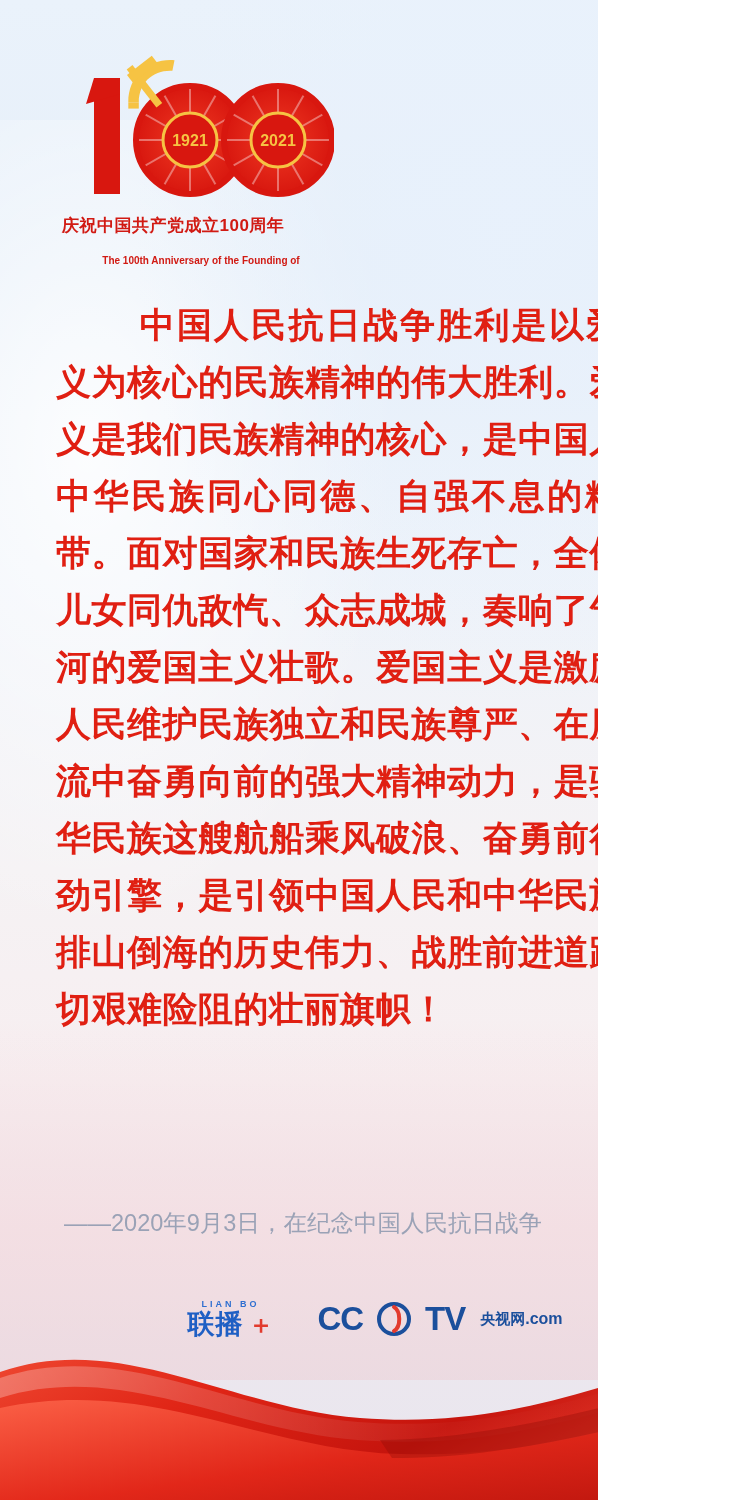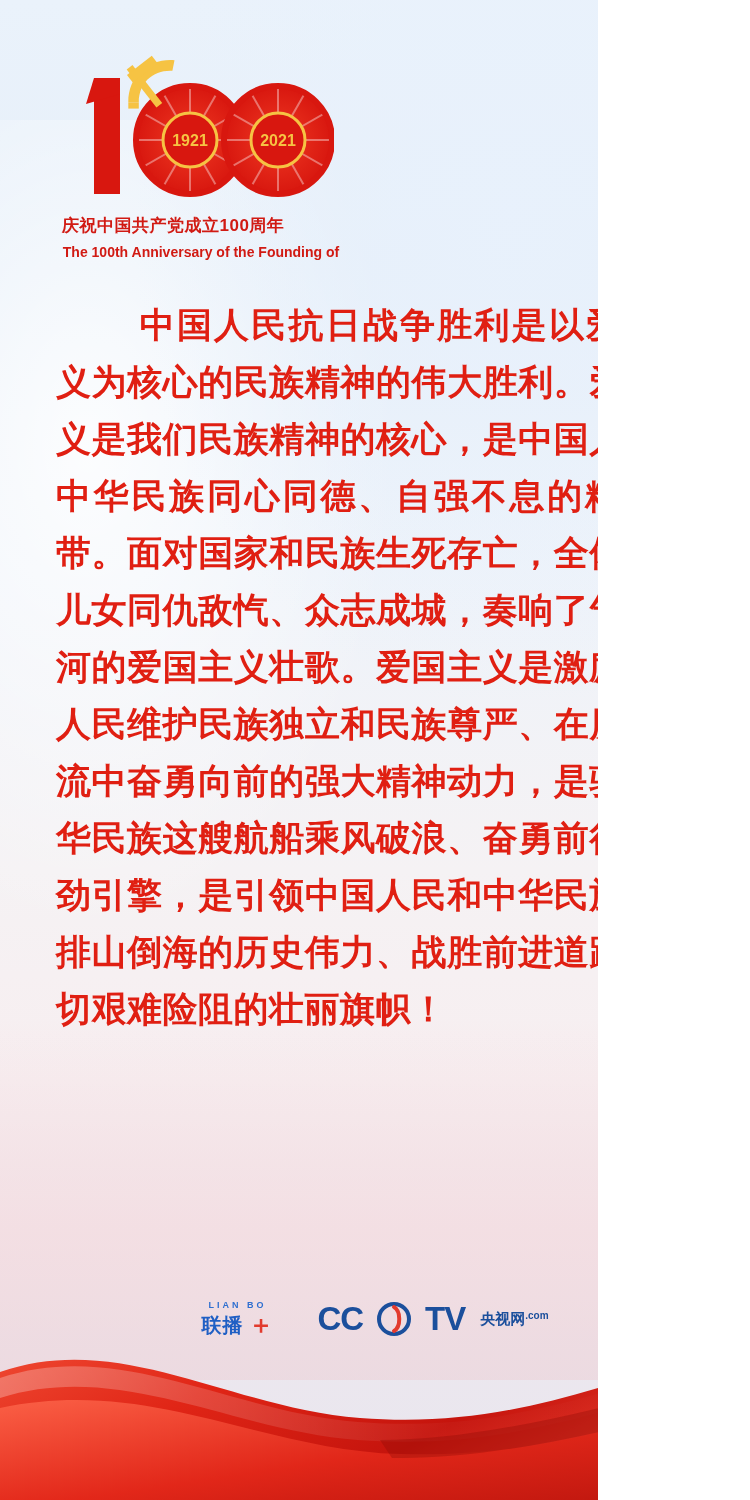--- a/index.html
+++ b/index.html
@@ -78,23 +78,23 @@
   .emblem-cn {
     margin-top: 6px;
     text-align: left;
     font-size: 17px;
     font-weight: bold;
     color: #d11a13;
     letter-spacing: 0.5px;
     width: 278px;
   }
   .emblem-en {
-    margin-top: 5px;
+    margin-top: 17px;
     text-align: center;
-    font-size: 14px;
+    font-size: 10px;
     font-weight: bold;
     color: #d11a13;
     line-height: 1.45;
     width: 278px;
   }
 
   
   .quote {
     position: absolute;
     left: 56px;
@@ -145,21 +145,21 @@
     color: #2f6fd0;
     letter-spacing: 3px;
     font-weight: bold;
     margin-bottom: 2px;
   }
   .lianbo .main-row {
     display: flex;
     align-items: center;
   }
   .lianbo .cn {
-    font-size: 20px;
+    font-size: 27px;
     font-weight: bold;
     color: #1f5fc4;
     letter-spacing: 1px;
   }
   .lianbo .plus {
     margin-left: 5px;
     font-size: 25px;
     font-weight: bold;
     color: #e23b2e;
   }
@@ -180,21 +180,21 @@
     flex-direction: row;
     line-height: 1.05;
     margin-left: 1px;
   }
   .cctv .cn2 .a {
     font-size: 15px;
     font-weight: bold;
     color: #1b4f9c;
   }
   .cctv .cn2 .b {
-    font-size: 10px;
+    font-size: 16px;
     font-weight: bold;
     color: #1b4f9c;
   }
 </style>
 </head>
 <body>
 
 <div class="poster">
 
   <div class="wash-a"></div>
@@ -274,20 +274,21 @@
     </div>
     <div class="emblem-cn">庆祝中国共产党成立100周年</div>
     <div class="emblem-en">
       <div>The 100th Anniversary of the Founding of</div>
     </div>
   </div>
 
   <div class="quote"><span class="indent"></span><span>中国人民抗日战争胜利是以爱国主义为核心的民族精神的伟大胜利。爱国主义是我们民族精神的核心，是中国人民和中华民族同心同德、自强不息的精神纽带。面对国家和民族生死存亡，全体中华儿女同仇敌忾、众志成城，奏响了气吞山河的爱国主义壮歌。爱国主义是激励中国人民维护民族独立和民族尊严、在历史洪流中奋勇向前的强大精神动力，是驱动中华民族这艘航船乘风破浪、奋勇前行的强劲引擎，是引领中国人民和中华民族迸发排山倒海的历史伟力、战胜前进道路上一切艰难险阻的壮丽旗帜！</span></div>
 
   <div class="attrib">
+    <div>——2020年9月3日，在纪念中国人民抗日战争</div>
   </div>
 
   <div class="logos">
 
     <div class="lianbo">
       <div class="top-mini">LIAN BO</div>
       <div class="main-row">
         <span class="cn">联播</span>
         <span class="plus">＋</span>
       </div>

